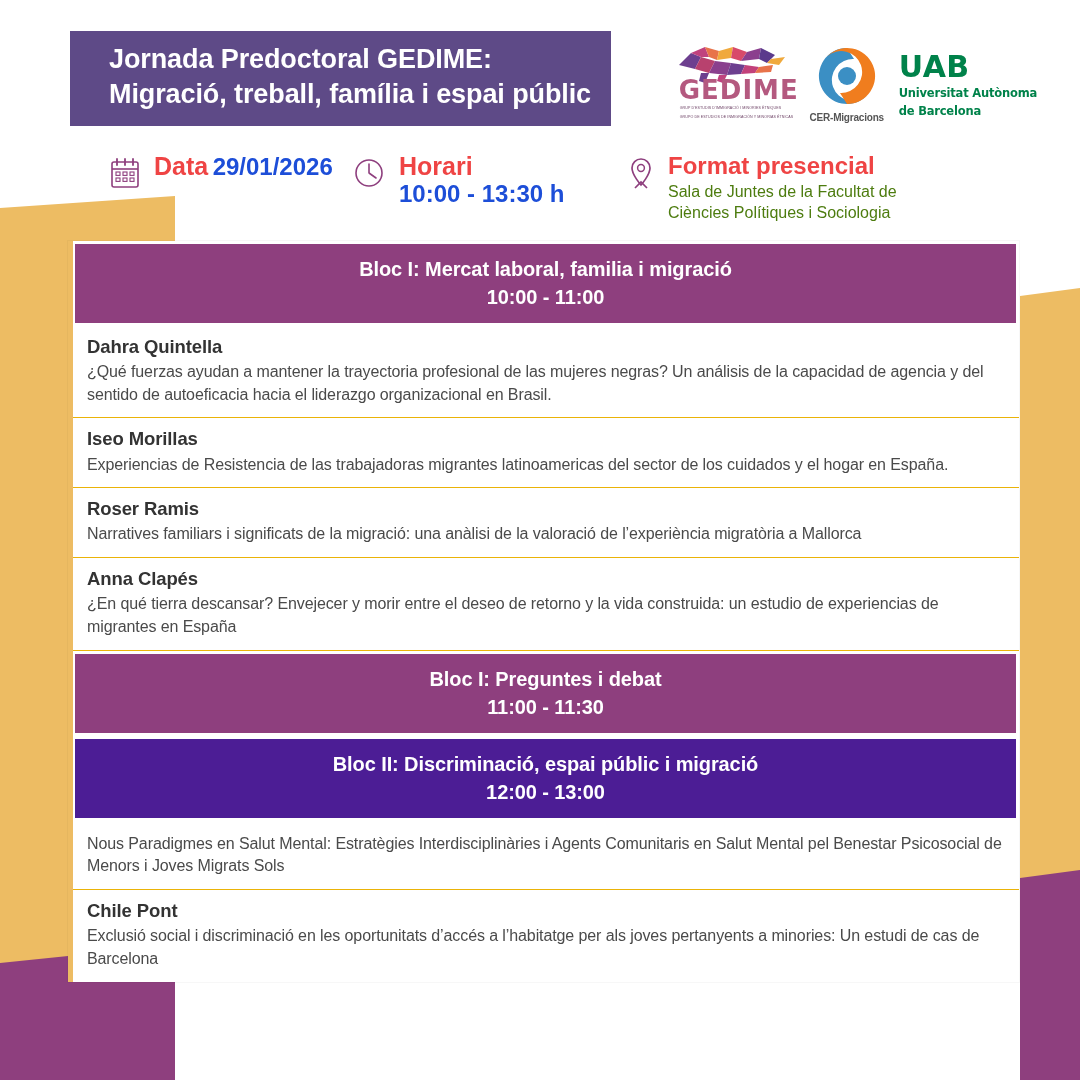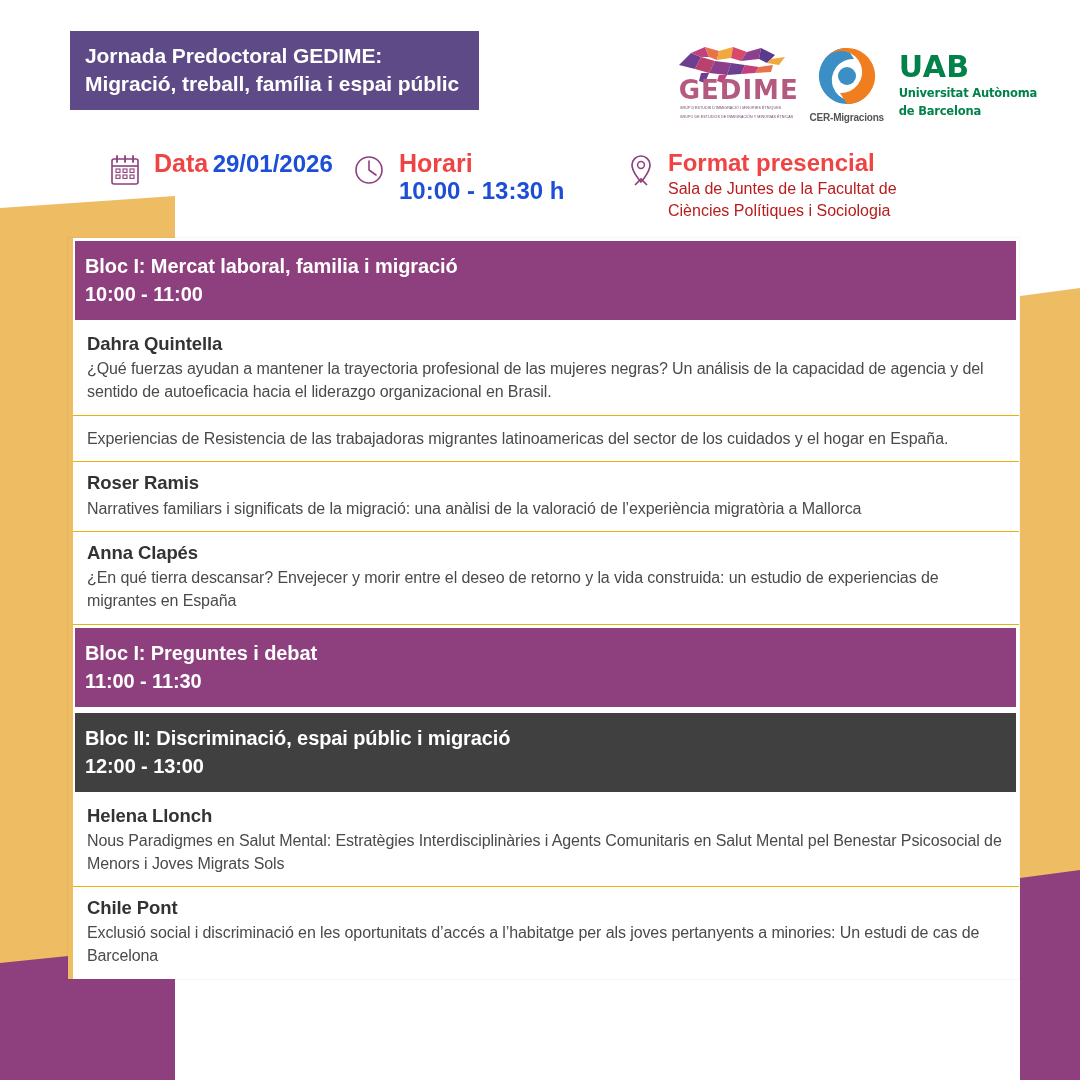--- a/index.html
+++ b/index.html
@@ -46,25 +46,26 @@
     padding: 31px 0 0 0;
   }
   .title-block {
     background: #5e4a87;
     padding: 11px 20px 13px 15px;
     margin-left: 70px;
     display: inline-block;
   }
   .title-line {
     color: #ffffff;
-    font-size: 21px;
+    font-size: 27px;
     font-weight: bold;
     line-height: 1.31;
     letter-spacing: -0.1px;
     white-space: nowrap;
+    margin-left: 24px;
   }
   .logos {
     margin-left: auto;
     margin-right: 43px;
     margin-top: 12px;
     display: flex;
     align-items: flex-start;
     gap: 14px;
   }
   .logo-gedime { width: 120px; }
@@ -110,45 +111,45 @@
   }
   .meta-value {
     font-size: 24px; font-weight: bold; color: #1d4ed8;
     margin-top: 3px; white-space: nowrap;
   }
   .meta-item-date { width: 243px; }
   .meta-item-time { width: 275px; }
   .meta-item-place { flex: 1; }
   .meta-item-place .meta-label { font-size: 24px; }
   .meta-place-value {
-    font-size: 16px; color: #b91c1c; margin-top: 2px;
+    font-size: 16px; color: #4d7c0f; margin-top: 2px;
     line-height: 1.35; text-align: justify;
     max-width: 300px;
   }
   .meta-place-value span { display: block; }
   .meta-place-line1 {
     text-align: justify; text-align-last: justify;
   }
 
   
   .card {
     position: relative; z-index: 3;
     margin: 17px 61px 0 68px;
     background: #ffffff;
     border-left: 5px solid #edbc63;
     box-shadow: 0 0 0 1px rgba(0,0,0,0.03);
   }
   .bloc-header {
     color: #ffffff;
-    text-align: left;
+    text-align: center;
     padding: 13px 10px 14px;
     border: 3px solid #ffffff;
     border-left-width: 2px;
   }
-  .bloc-header.violet { background: #404040; }
+  .bloc-header.violet { background: #4c1d95; }
   .bloc-header.magenta { background: #8e3f7e; }
   .bloc-title {
     font-size: 20px; font-weight: bold; line-height: 1.2;
     letter-spacing: -.1px;
   }
   .bloc-time {
     font-size: 20px; font-weight: bold; margin-top: 5px;
     letter-spacing: -.1px;
   }
   .talk {
@@ -284,40 +285,40 @@
   <div class="card" id="schedule-card">
       <div class="bloc-header magenta">
         <div class="bloc-title">Bloc I: Mercat laboral, familia i migració</div>
         <div class="bloc-time">10:00 - 11:00</div>
       </div>
       <div class="talk">
         <div class="talk-speaker">Dahra Quintella</div>
         <div class="talk-title">¿Qué fuerzas ayudan a mantener la trayectoria profesional de las mujeres negras? Un análisis de la capacidad de agencia y del sentido de autoeficacia hacia el liderazgo organizacional en Brasil.</div>
       </div>
       <div class="talk">
+        <div class="talk-speaker">Iseo Morillas</div>
         <div class="talk-title">Experiencias de Resistencia de las trabajadoras migrantes latinoamericas del sector de los cuidados y el hogar en España.</div>
       </div>
       <div class="talk">
         <div class="talk-speaker">Roser Ramis</div>
         <div class="talk-title">Narratives familiars i significats de la migració: una anàlisi de la valoració de l’experiència migratòria a Mallorca</div>
       </div>
       <div class="talk">
         <div class="talk-speaker">Anna Clapés</div>
         <div class="talk-title">¿En qué tierra descansar? Envejecer y morir entre el deseo de retorno y la vida construida: un estudio de experiencias de migrantes en España</div>
       </div>
       <div class="bloc-header magenta">
         <div class="bloc-title">Bloc I: Preguntes i debat</div>
         <div class="bloc-time">11:00 - 11:30</div>
       </div>
       <div class="bloc-header violet">
         <div class="bloc-title">Bloc II: Discriminació, espai públic i migració</div>
         <div class="bloc-time">12:00 - 13:00</div>
       </div>
       <div class="talk">
-        <div class="talk-speaker">Helena Llonch</div>
         <div class="talk-title">Nous Paradigmes en Salut Mental: Estratègies Interdisciplinàries i Agents Comunitaris en Salut Mental pel Benestar Psicosocial de Menors i Joves Migrats Sols</div>
       </div>
       <div class="talk">
         <div class="talk-speaker">Chile Pont</div>
         <div class="talk-title">Exclusió social i discriminació en les oportunitats d’accés a l’habitatge per als joves pertanyents a minories: Un estudi de cas de Barcelona</div>
       </div>
     </div>
 
 </div>
 

